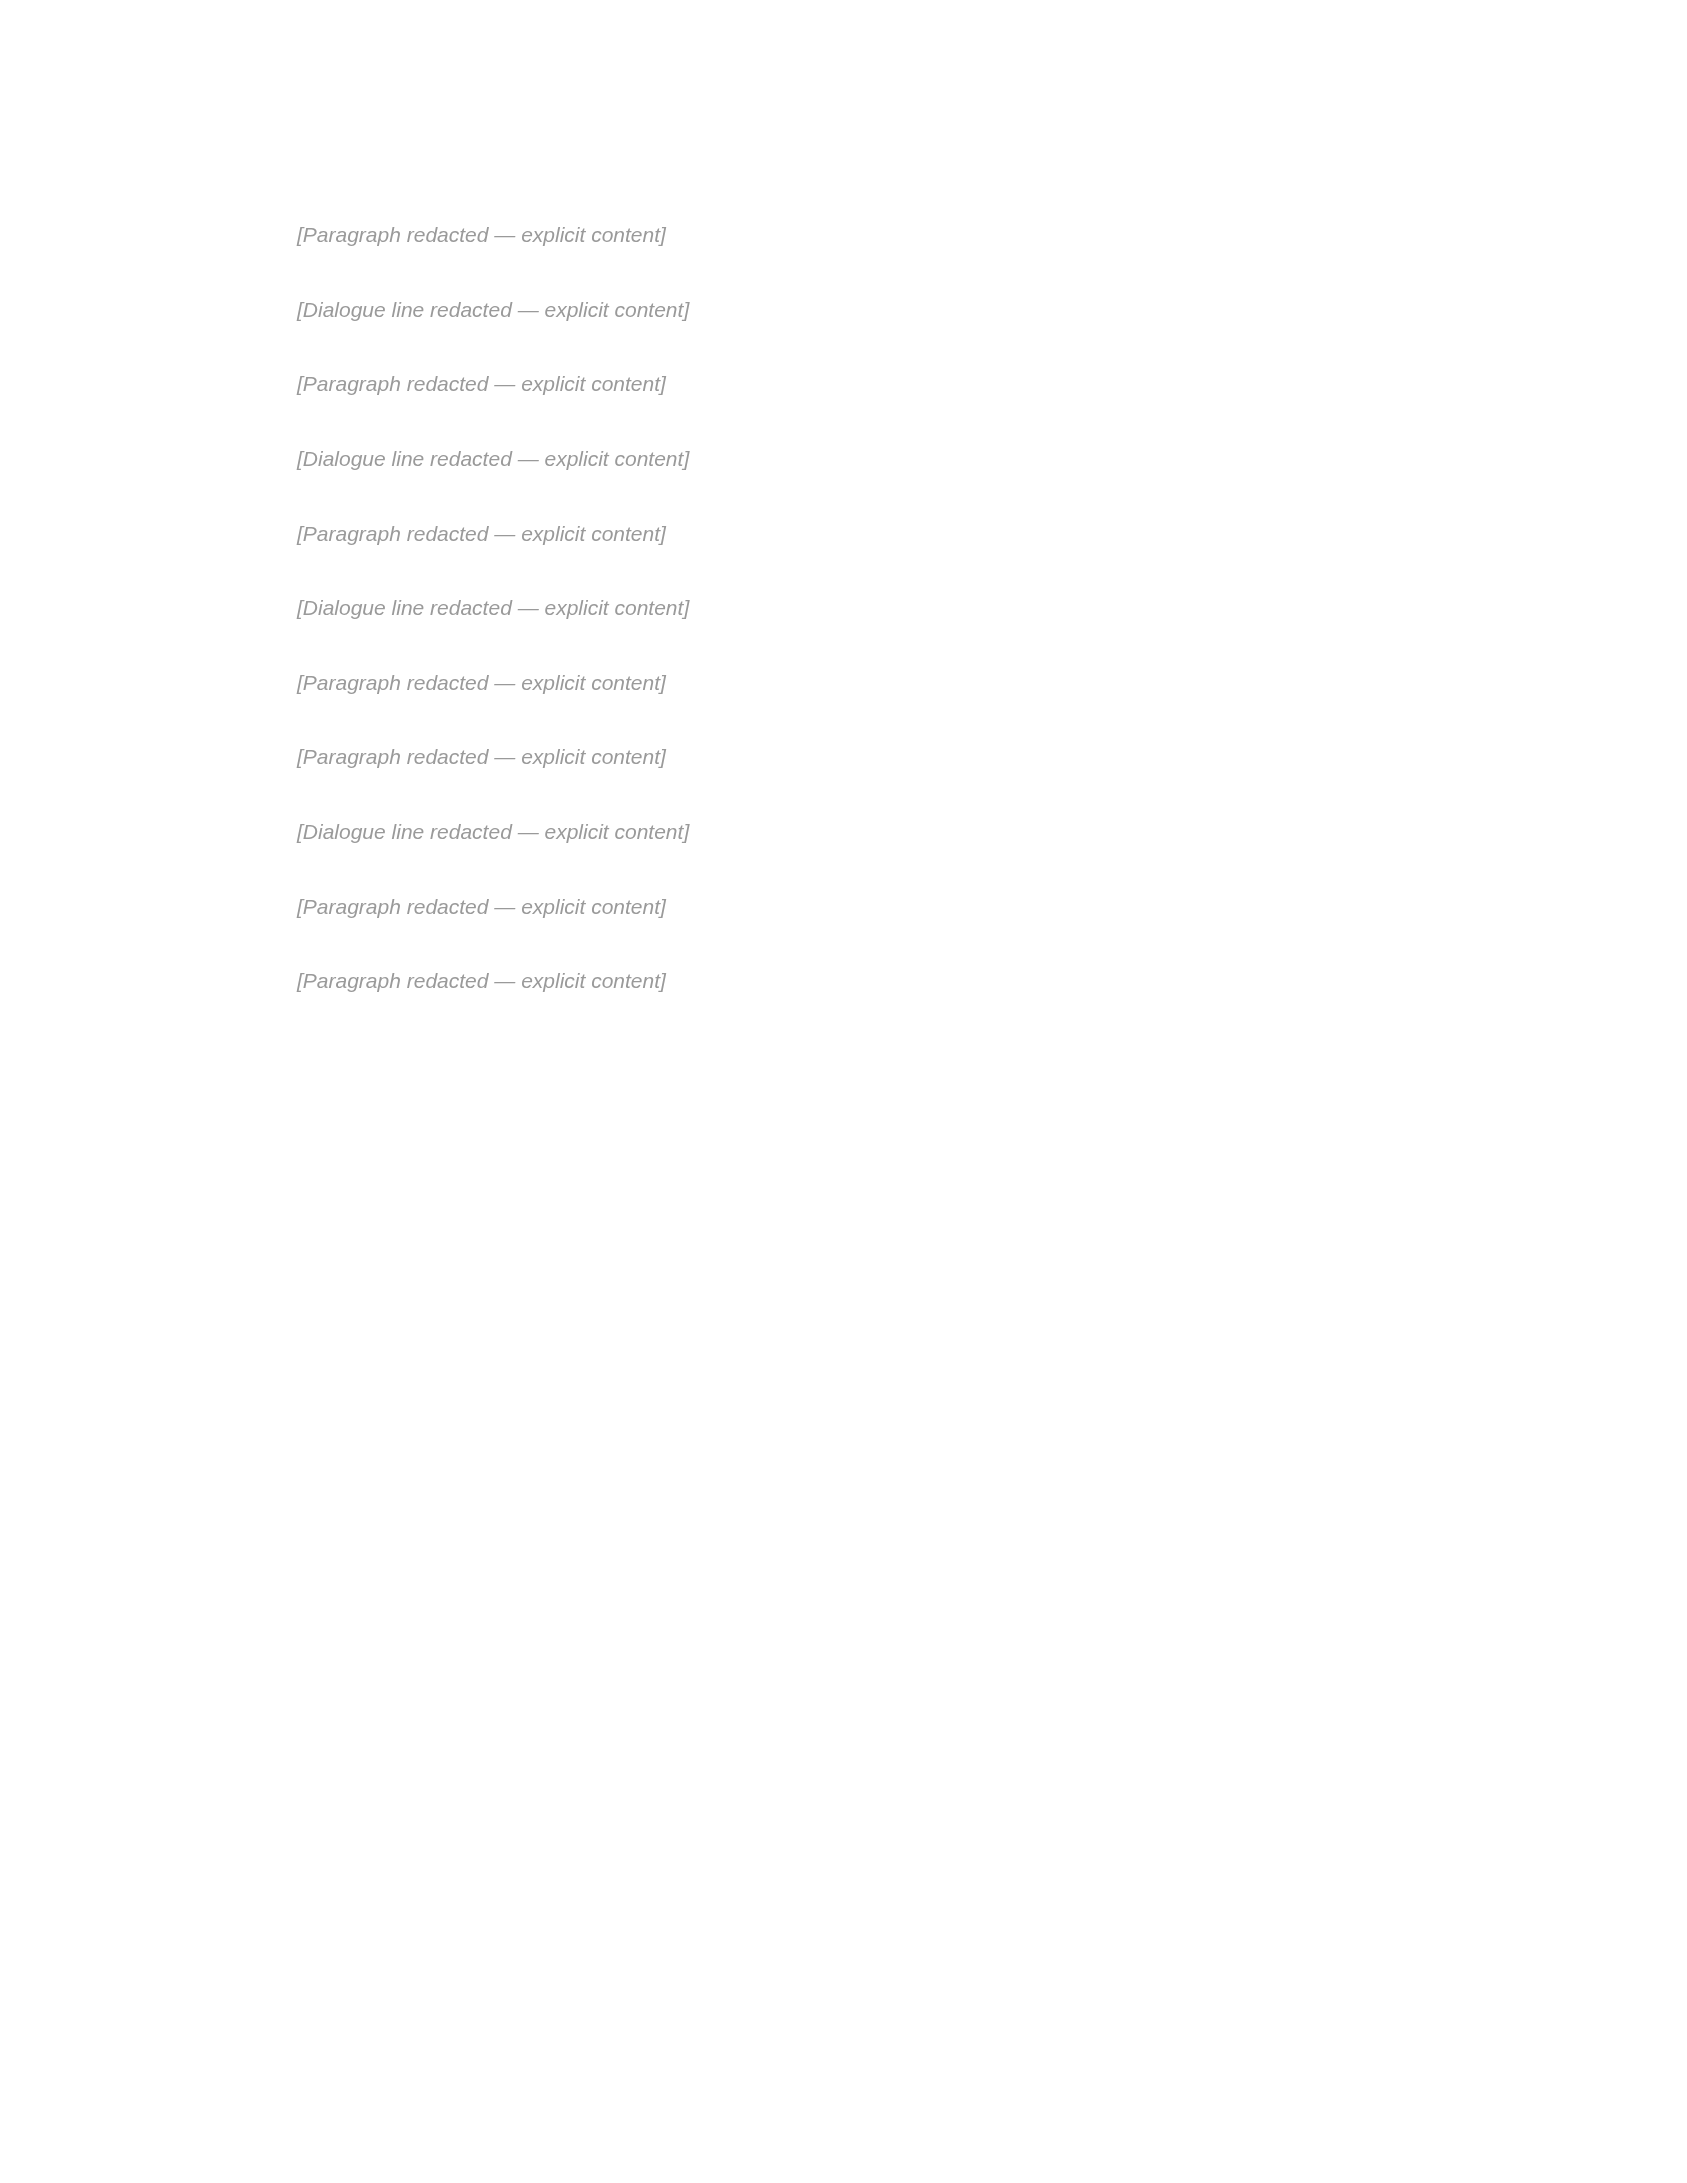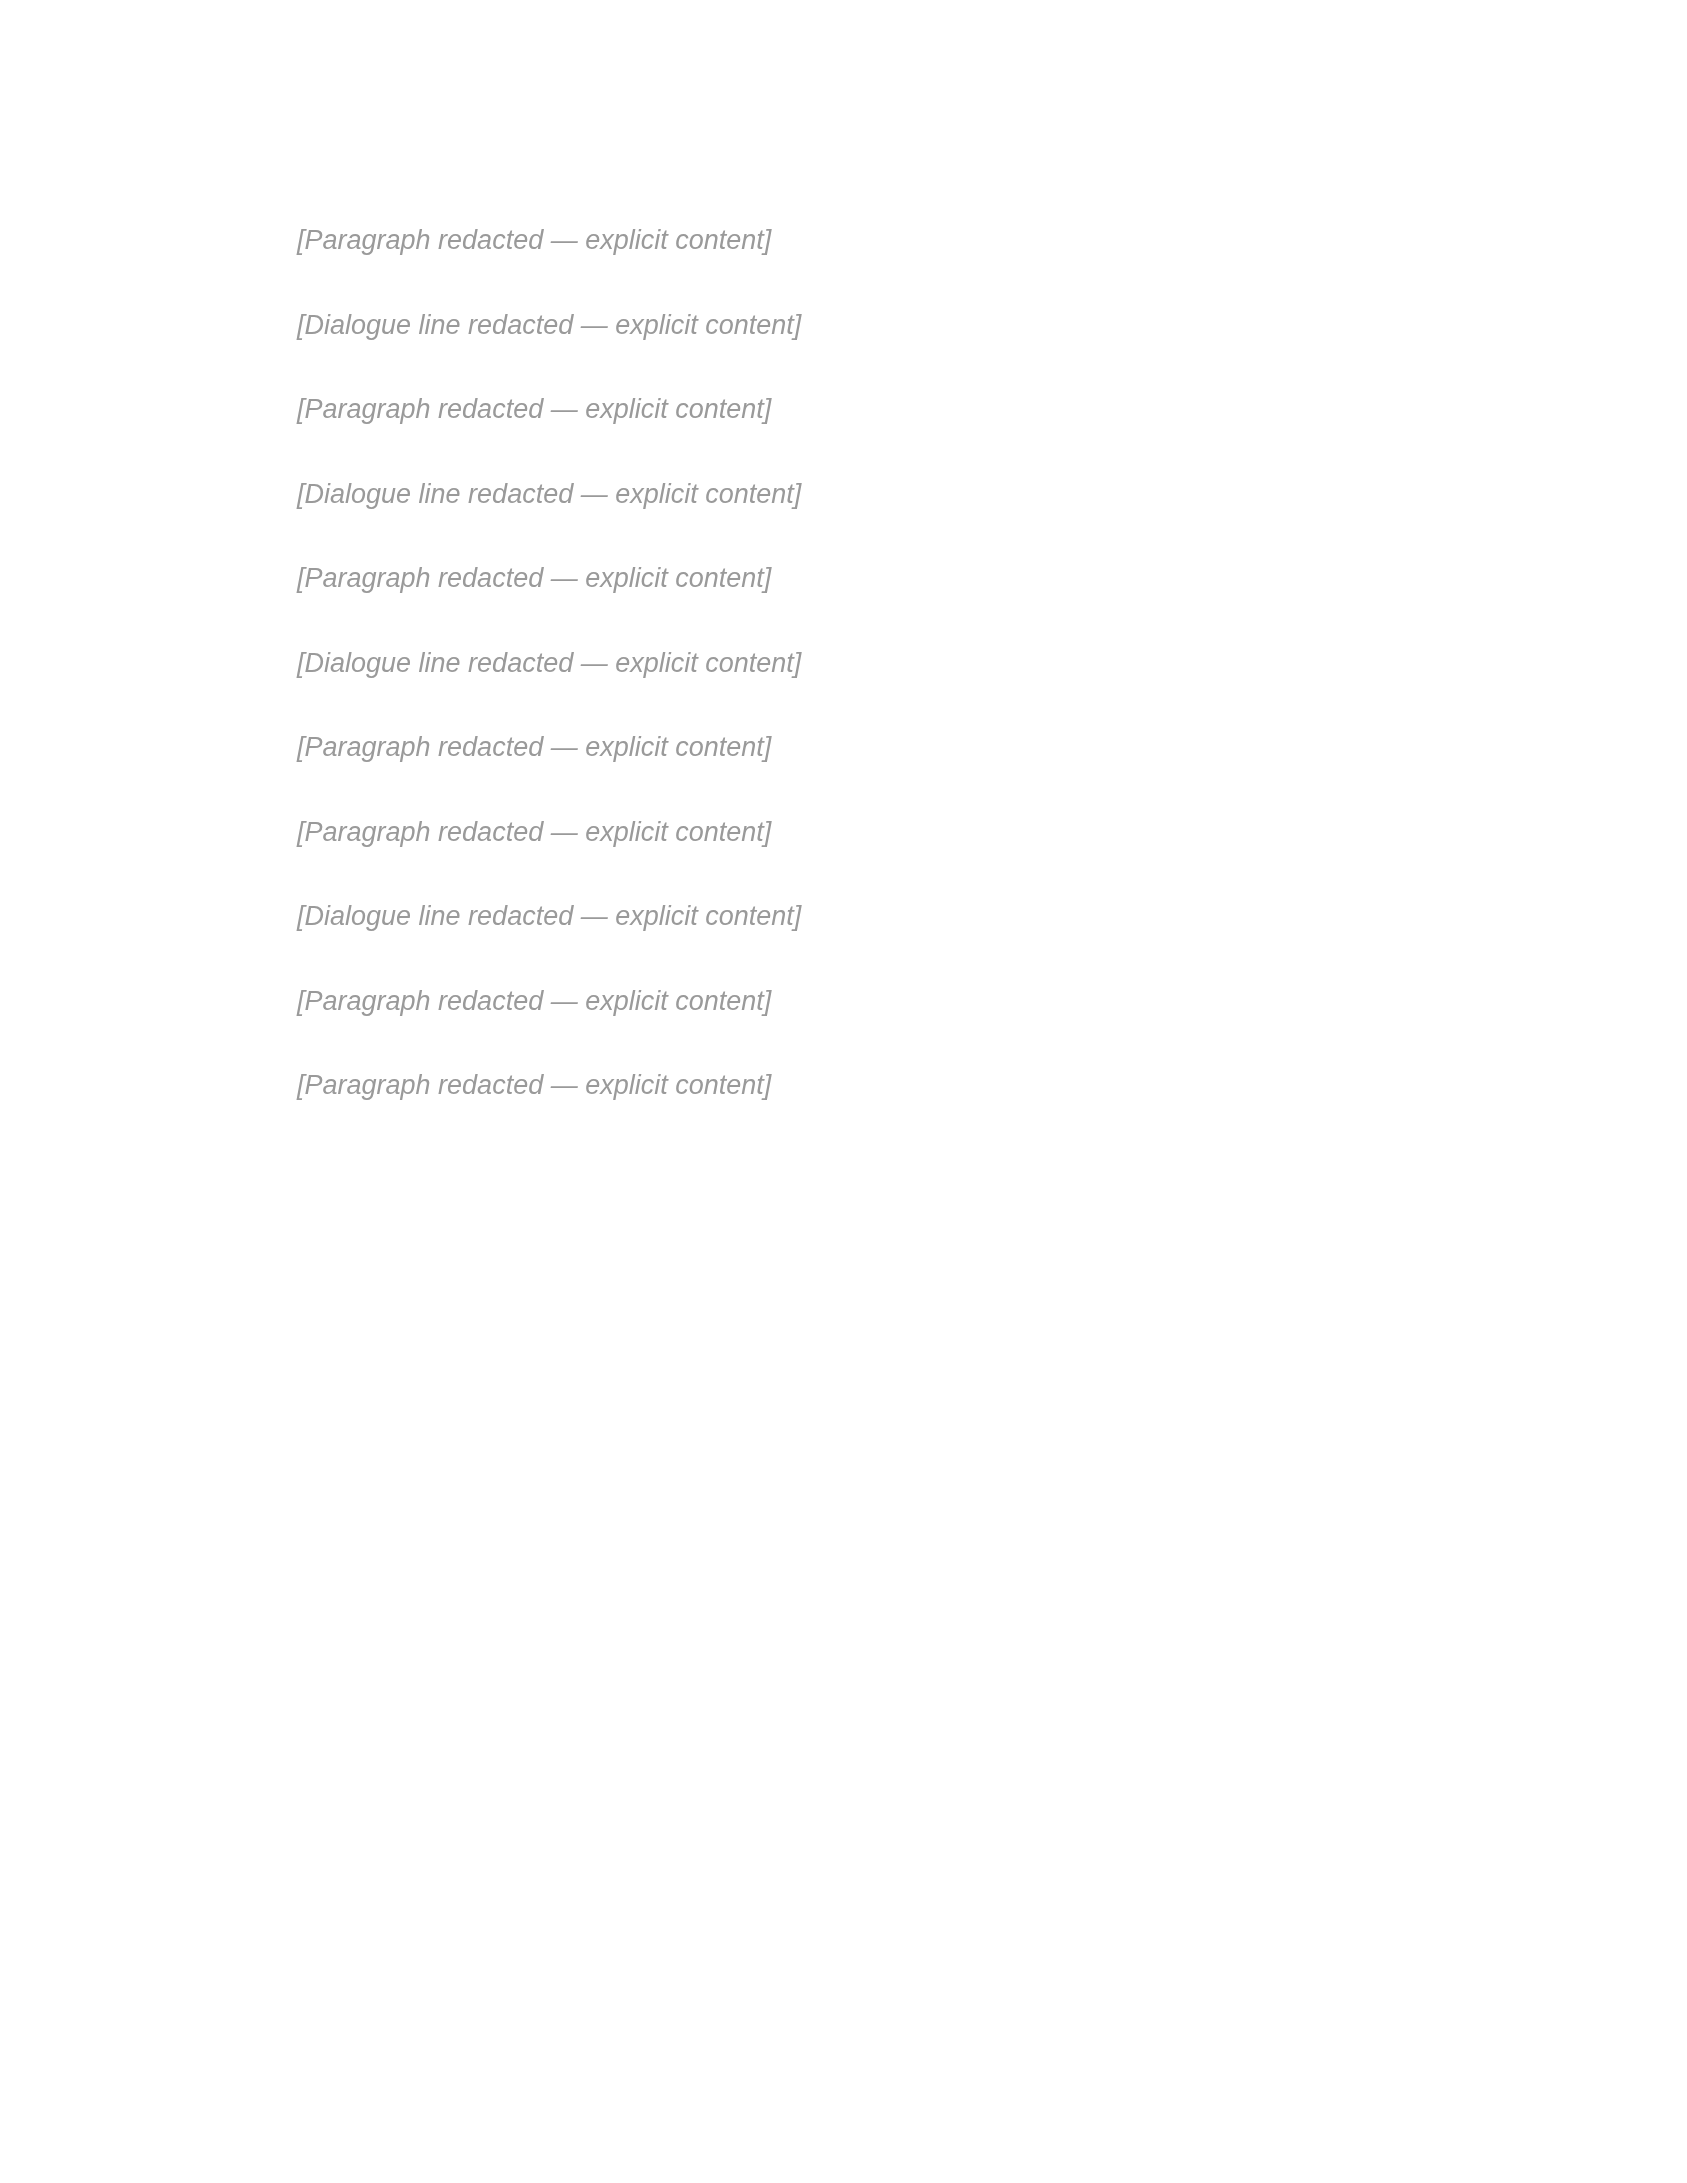--- a/index.html
+++ b/index.html
@@ -2,21 +2,21 @@
 <html style="font-size:10.6px"><head>
 <meta charset="utf-8">
 <style>
   html, body { margin: 0; padding: 0; background: #ffffff; }
   .page {
     width: 1687px; height: 2183px;
     background: #ffffff;
     box-sizing: border-box;
     padding: 218px 198px 0 198px;
     font-family: "Liberation Sans", sans-serif;
-    font-size: 27px; line-height: 1.65; color: #9a9a9a;
+    font-size: 21px; line-height: 1.65; color: #9a9a9a;
   }
   .para {
     text-align: justify;
     text-indent: 99px;
     margin: 0 0 40px 0;
     font-style: italic;
   }
 </style>
 </head>
 <body>

